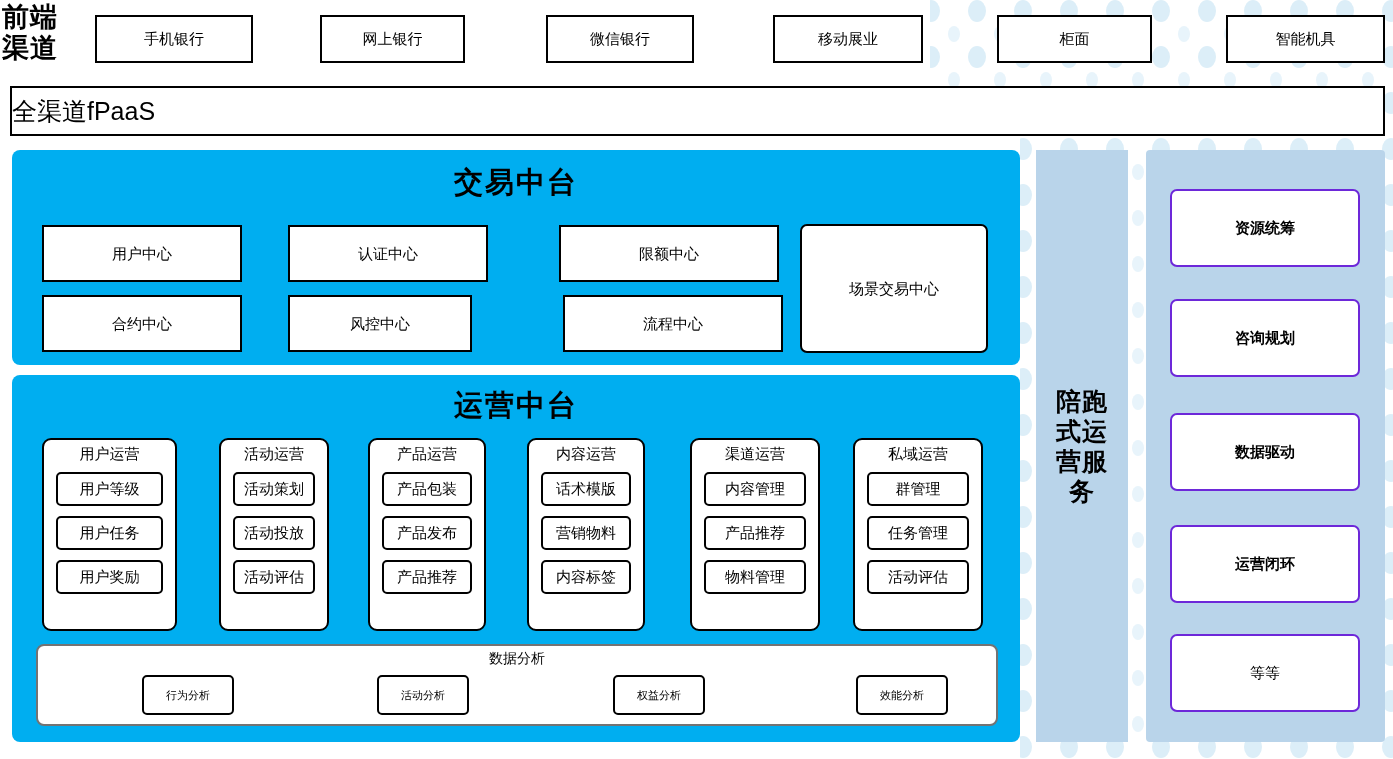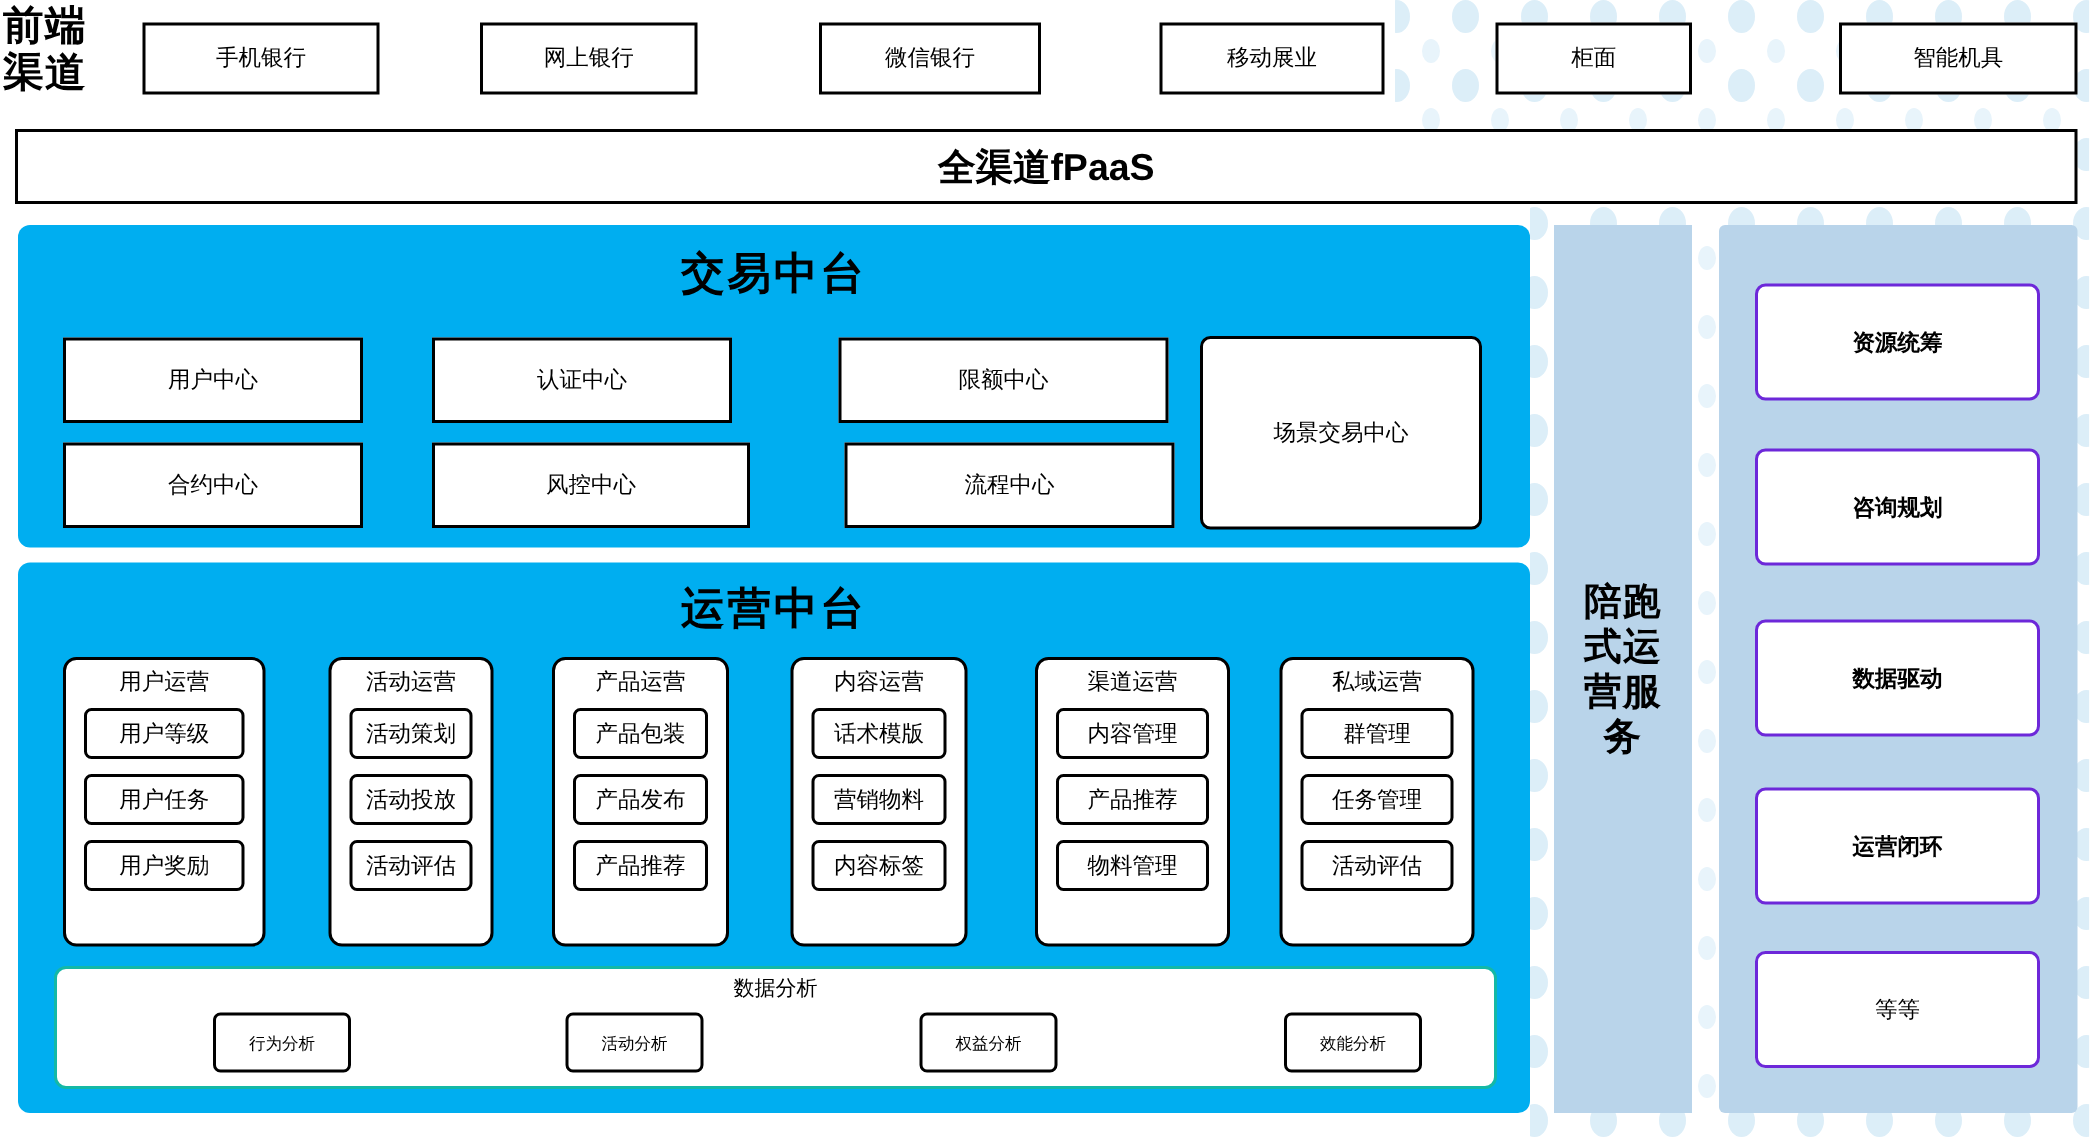--- a/index.html
+++ b/index.html
@@ -66,24 +66,22 @@
     position: absolute;
     left: 10px;
     top: 86px;
     width: 1375px;
     height: 50px;
     border: 2px solid #000000;
     background: #ffffff;
     box-sizing: border-box;
     display: flex;
     align-items: center;
-    justify-content: center;
     font-size: 25px;
     z-index: 3;
-    font-weight: bold;
   }
 
   
   .cyan-panel {
     position: absolute;
     background: #00AEF0;
     border-radius: 8px;
     z-index: 2;
   }
   #trade-panel { left: 12px; top: 150px; width: 1008px; height: 215px; }
@@ -145,21 +143,21 @@
   .ops-item.i2 { top: 120px; }
 
   
   #data-analysis {
     position: absolute;
     left: 36px;
     top: 644px;
     width: 962px;
     height: 82px;
     background: #ffffff;
-    border: 2px solid #14b8a6;
+    border: 2px solid #737373;
     border-radius: 8px;
     box-sizing: border-box;
     z-index: 3;
   }
   #data-analysis .da-title {
     position: absolute;
     left: 0; right: 0; top: 4px;
     text-align: center;
     font-size: 14px;
   }
@@ -255,21 +253,21 @@
     </div>
   <div class="wbox channel-box" style="left:320px; width:145px;">
       <span>网上银行</span>
     </div>
   <div class="wbox channel-box" style="left:546px; width:148px;">
       <span>微信银行</span>
     </div>
   <div class="wbox channel-box" style="left:773px; width:150px;">
       <span>移动展业</span>
     </div>
-  <div class="wbox channel-box" style="left:997px; width:131px;">
+  <div class="wbox channel-box" style="left:997px; width:155px;">
       <span>柜面</span>
     </div>
   <div class="wbox channel-box" style="left:1226px;width:159px;">
       <span>智能机具</span>
     </div>
 
   <div id="fpaas-bar">
     <span>全渠道fPaaS</span>
   </div>
 
@@ -282,21 +280,21 @@
     </div>
   <div class="wbox trade-card" style="left:288px; top:225px; width:200px; height:57px;">
       <span>认证中心</span>
     </div>
   <div class="wbox trade-card" style="left:535px; top:225px; width:220px; height:57px;margin-left:24px;">
       <span>限额中心</span>
     </div>
   <div class="wbox trade-card" style="left:42px;  top:295px; width:200px; height:57px;">
       <span>合约中心</span>
     </div>
-  <div class="wbox trade-card" style="left:288px; top:295px; width:212px; height:57px;text-align:right;">
+  <div class="wbox trade-card" style="left:288px; top:295px; width:184px; height:57px;text-align:right;">
       <span>风控中心</span>
     </div>
   <div class="wbox trade-card" style="left:535px; top:295px; width:220px; height:57px;margin-left:28px;">
       <span>流程中心</span>
     </div>
   <div class="wbox trade-card rounded" style="left:800px; top:224px; width:188px; height:129px;">
       <span>场景交易中心</span>
     </div>
 
   <div id="ops-panel" class="cyan-panel">

